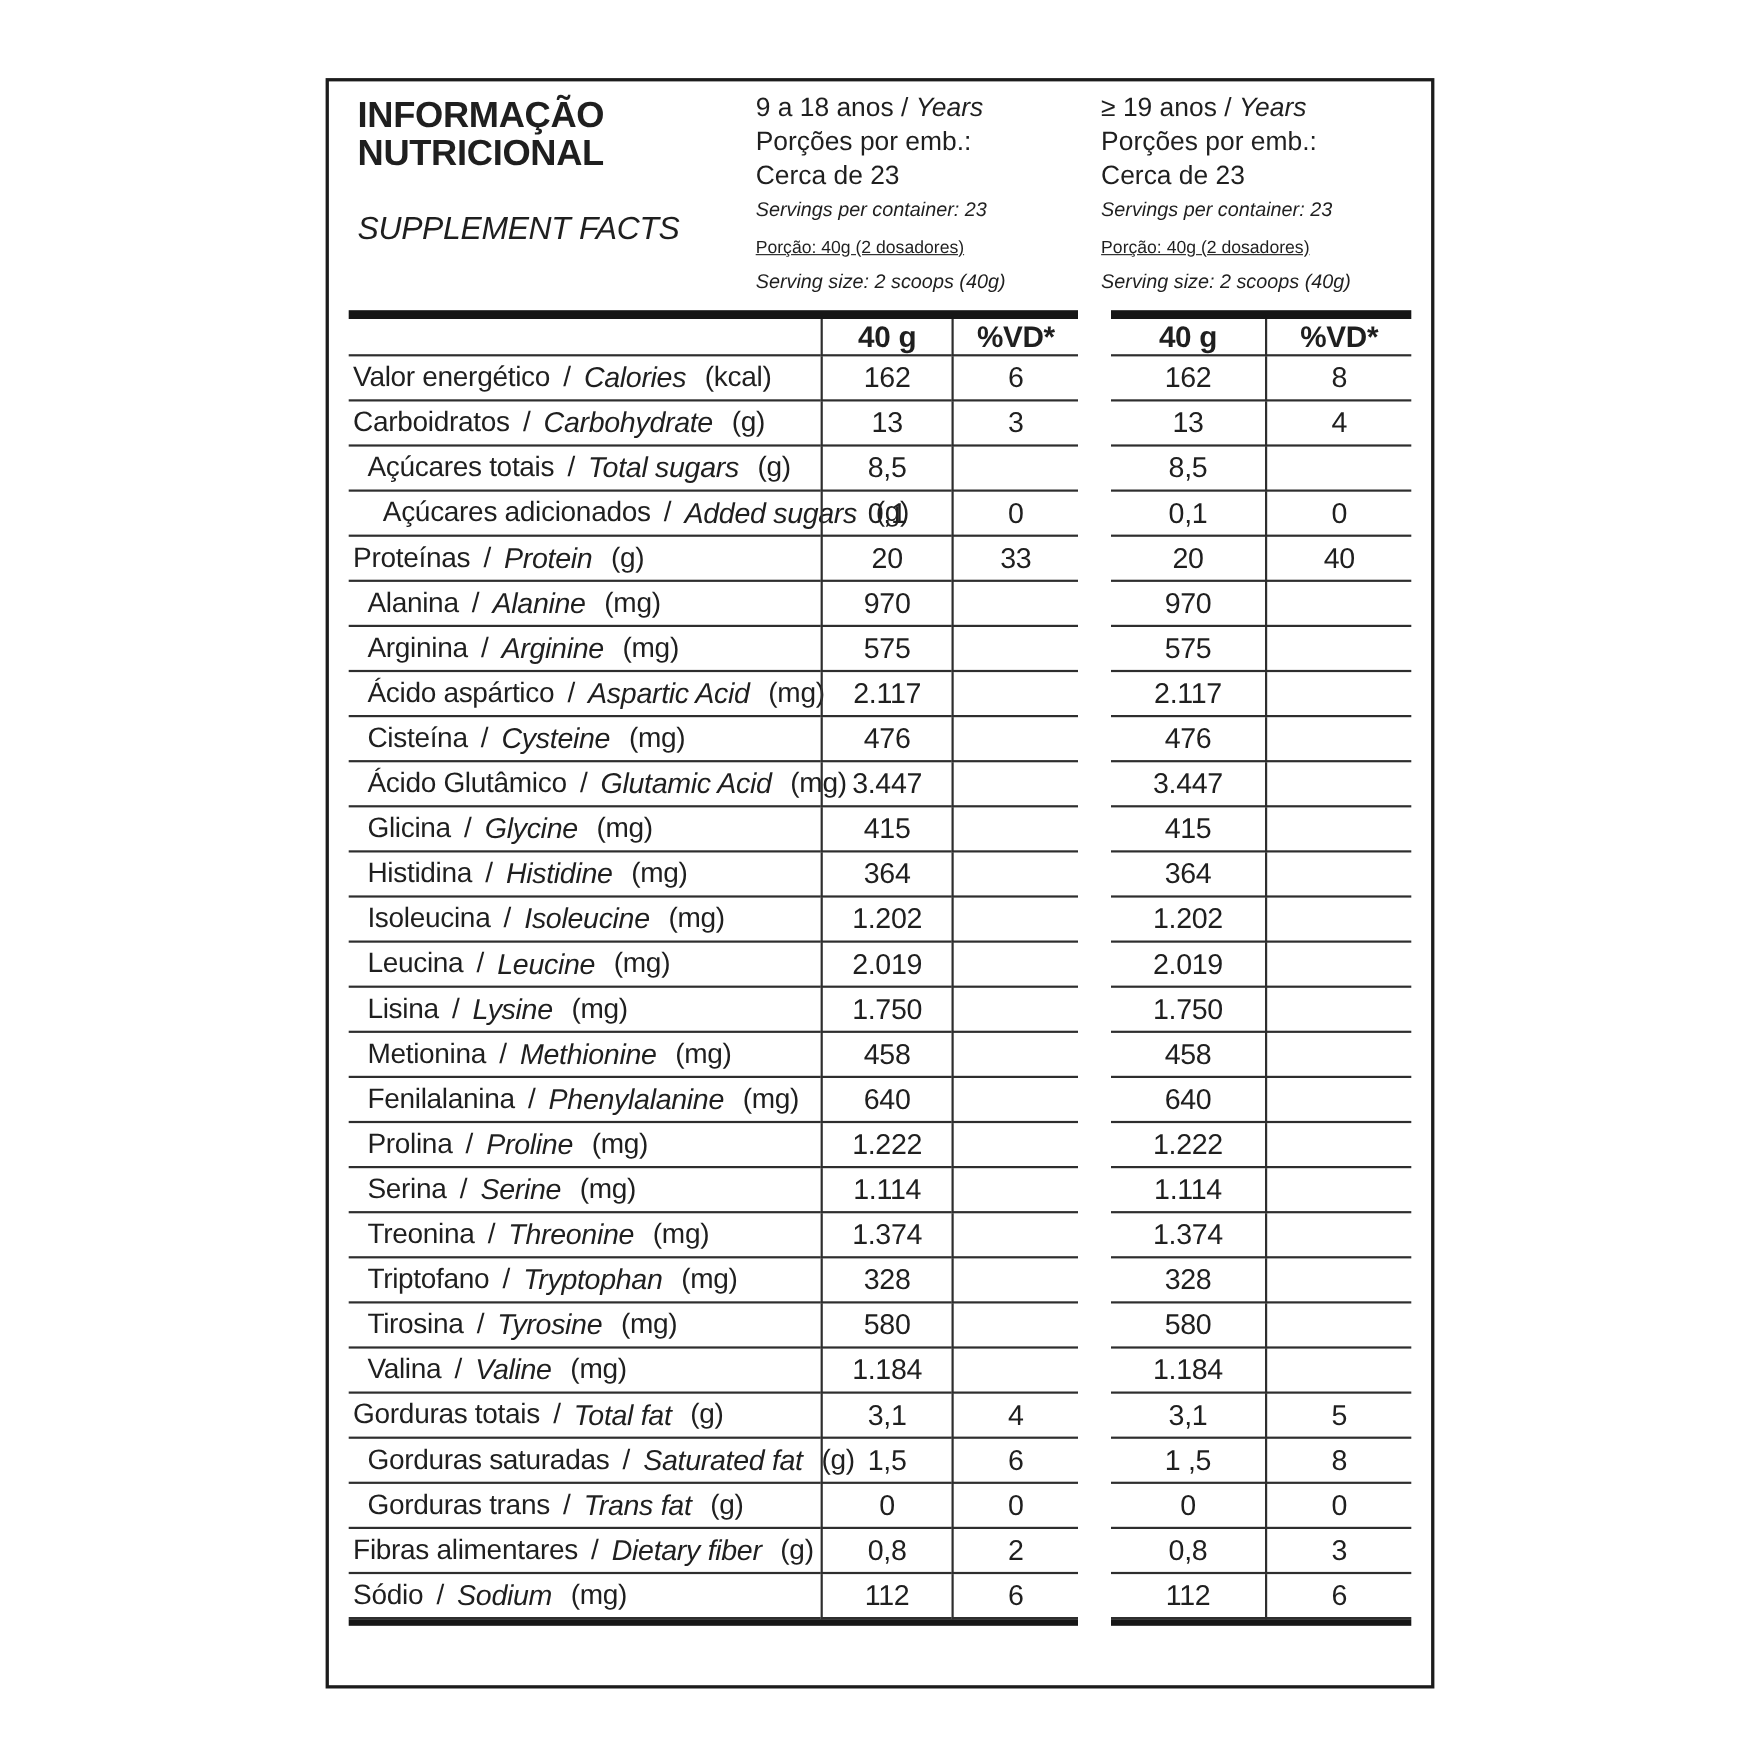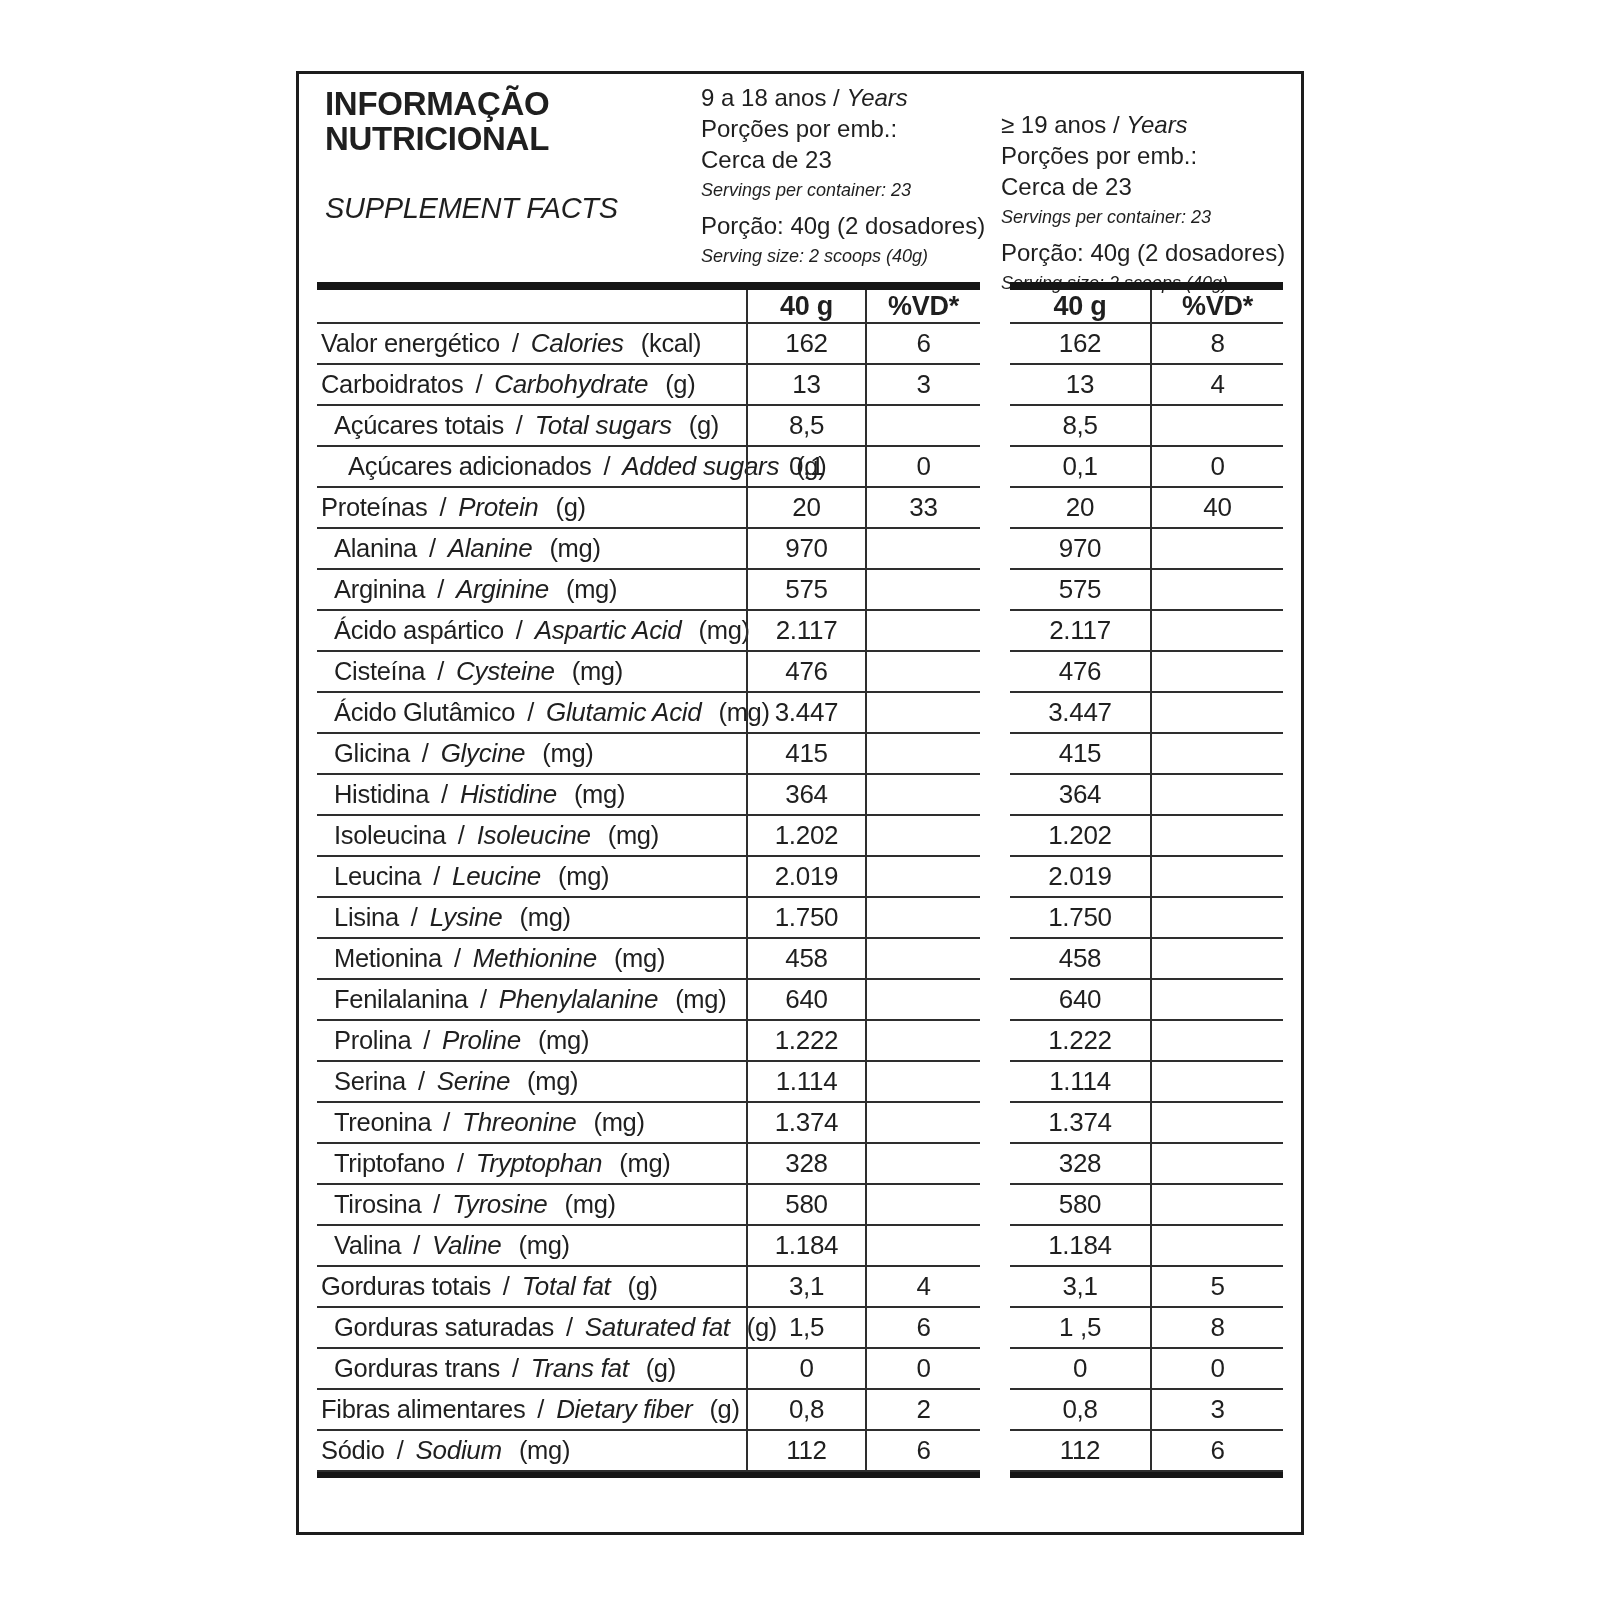--- a/index.html
+++ b/index.html
@@ -21,26 +21,26 @@
   }
 
   
   .top-section { position: relative; height: 246px; }
 
   .brand { position: absolute; left: 26px; top: 12px; }
   .brand-title { font-weight: bold; font-size: 33px; line-height: 35px; letter-spacing: -0.3px; }
   .brand-en { font-style: italic; font-size: 29px; margin-top: 36px; letter-spacing: -0.3px; }
 
   .serving-col { position: absolute; top: 8px; }
-  .serving-col.g1 { left: 402px; width: 285px; }
-  .serving-col.g2 { left: 702px; width: 295px; margin-top: 27px; }
+  .serving-col.g1 { left: 388px; width: 285px; }
+  .serving-col.g2 { left: 702px; width: 295px; }
   .ln { font-size: 24px; line-height: 31px; white-space: nowrap; }
   .ln .it, .ln.it { font-style: italic; }
   .ln.it { font-size: 18px; }
-  .ln.portion { font-size: 24px; margin-top: 4px; }
+  .ln.portion { font-size: 16px; margin-top: 4px; text-decoration: underline; }
 
   
   .tbl { position: absolute; left: 18px; top: 208px; width: 984px; }
   .cols {
     display: grid;
     grid-template-columns: 429px 119px 115px 30px 140px 133px 17px;
   }
   .bar-row { height: 8px; }
   .bar-row .bar { background: #161616; }
   .bar-row .bar.left { grid-column: 1 / 4; }

